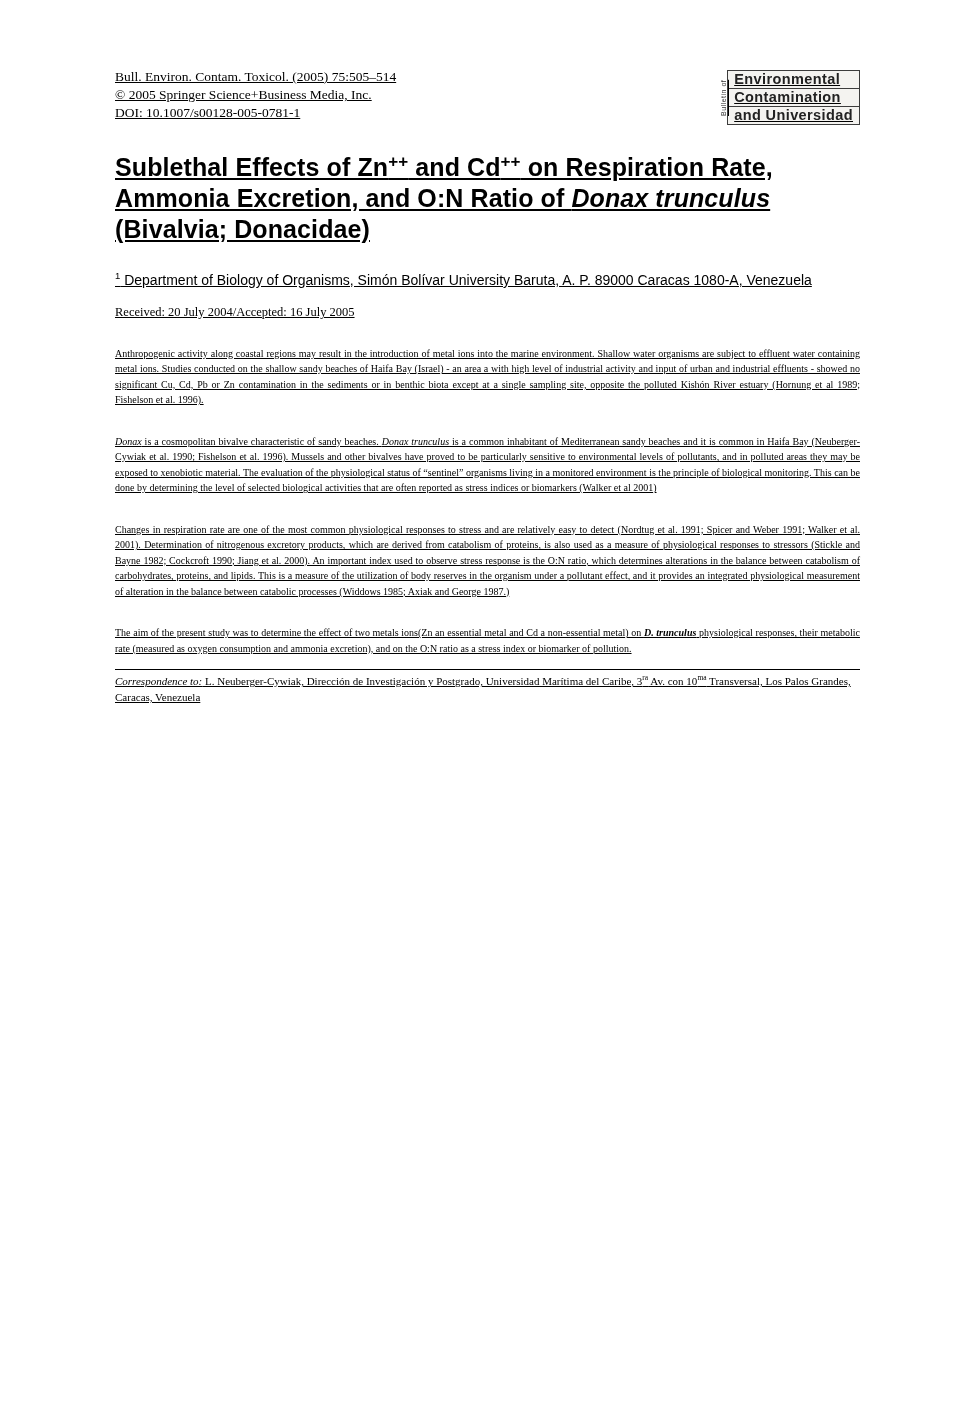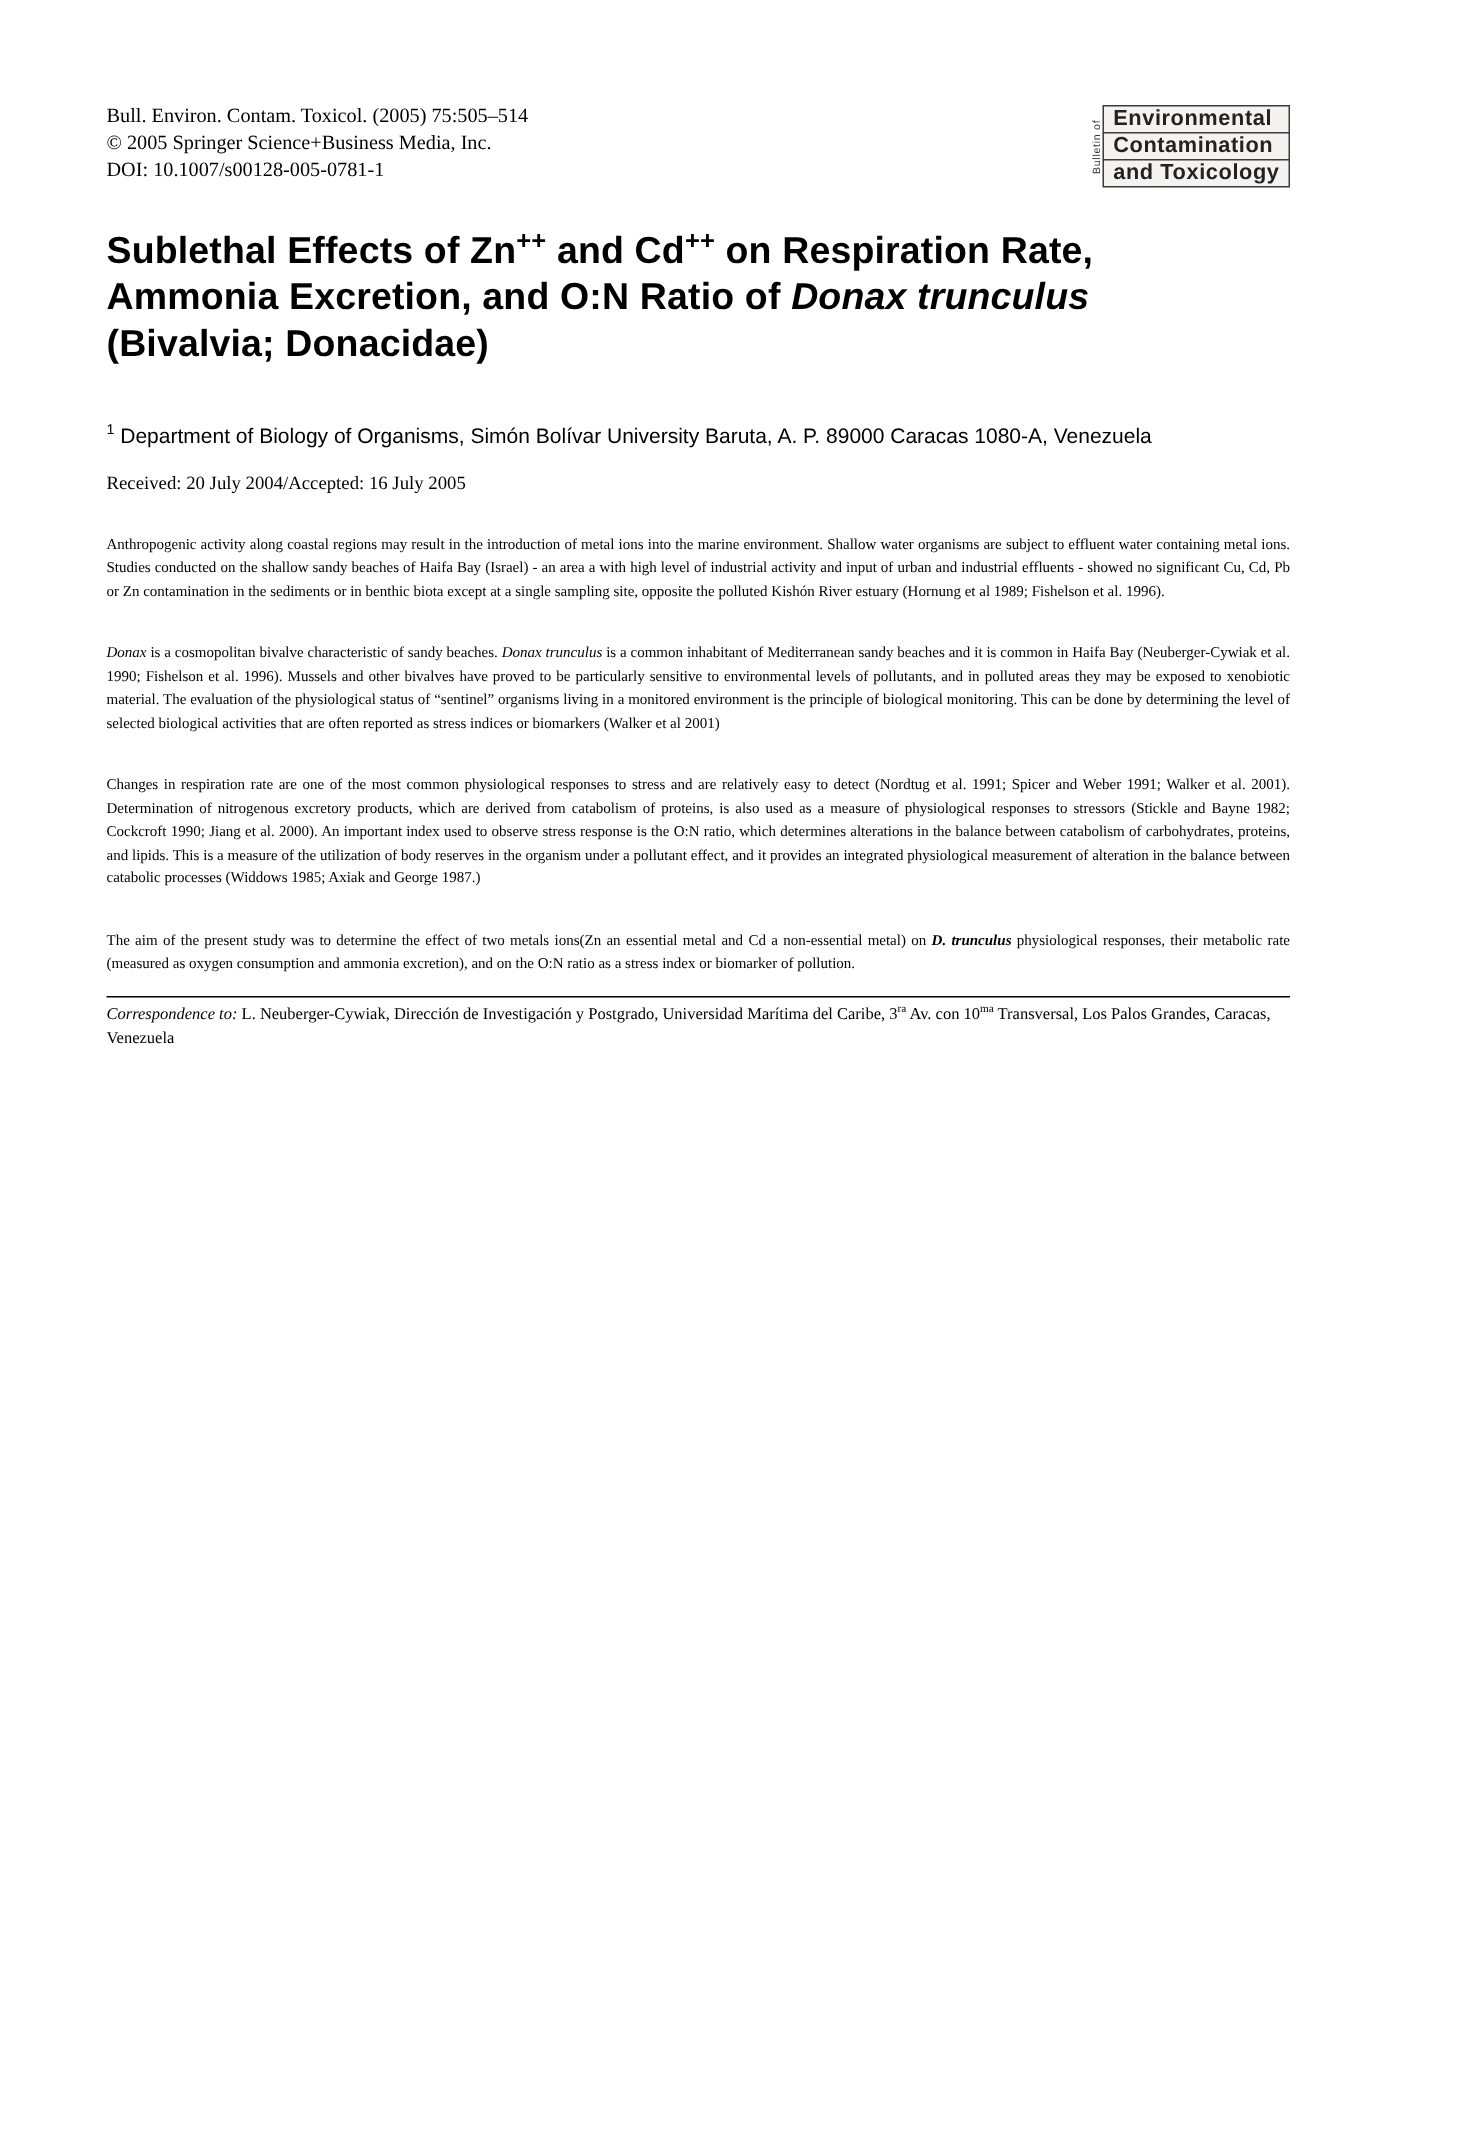--- a/index.html
+++ b/index.html
@@ -3,21 +3,21 @@
 <meta charset="utf-8">
 <style>
   * { margin:0; padding:0; box-sizing:border-box; }
   html,body { background:#ffffff; }
   body {
     width:976px; min-height:1425px;
     color:#000;
     font-family:"Liberation Serif", serif;
     position:relative;
   }
-  .page { padding:68px 116px 0 71px; }
+  .page { padding:68px 116px 0 115px;text-decoration:underline; }
 
   
   .header-row { display:flex; justify-content:space-between; align-items:flex-start; }
   .header-meta { font-size:13.5px; line-height:1.35; }
   .header-meta div { white-space:nowrap; }
 
   
   .logo { display:flex; align-items:stretch; margin-top:2px; }
   .logo-vertical {
     writing-mode:vertical-rl; transform:rotate(180deg);
@@ -43,21 +43,21 @@
     font-family:"Liberation Sans", sans-serif;
     font-weight:bold; font-size:25px; line-height:1.24;
     letter-spacing:0.1px;
   }
   .authors {
     margin-top:13px;
     font-family:"Liberation Sans", sans-serif;
     font-size:15.5px; color:#111;
   }
   .affiliations {
-    margin-top:37px;
+    margin-top:27px;
     font-family:"Liberation Sans", sans-serif;
     font-size:14px; line-height:1.26;
   }
   .received { margin-top:15px; font-size:12.5px; }
 
   
   .body-par {
     margin-top:26px;
     font-size:10px; line-height:1.55;
     text-align:justify;
@@ -83,21 +83,21 @@
     <div class="header-meta">
       <div>Bull. Environ. Contam. Toxicol. (2005) 75:505–514</div>
       <div>© 2005 Springer Science+Business Media, Inc.</div>
       <div>DOI: 10.1007/s00128-005-0781-1</div>
     </div>
     <div class="logo">
       <div class="logo-vertical">Bulletin of</div>
       <div class="logo-lines">
         <div class="logo-line">Environmental</div>
         <div class="logo-line">Contamination</div>
-        <div class="logo-line">and Toxicology</div>
+        <div class="logo-line">and Universidad</div>
       </div>
     </div>
   </div>
 
   <h1 class="title"><span>Sublethal Effects of Zn</span><sup>++</sup><span> and Cd</span><sup>++</sup><span> on Respiration Rate,</span><br><span>Ammonia Excretion, and O:N Ratio of </span><span style="font-style: italic;">Donax trunculus</span><br><span>(Bivalvia; Donacidae)</span></h1>
 
 
   <div class="affiliations">
     <div><sup>1</sup><span> Department of Biology of Organisms, Simón Bolívar University Baruta, A. P. 89000 Caracas 1080-A, Venezuela</span></div>
   </div>

